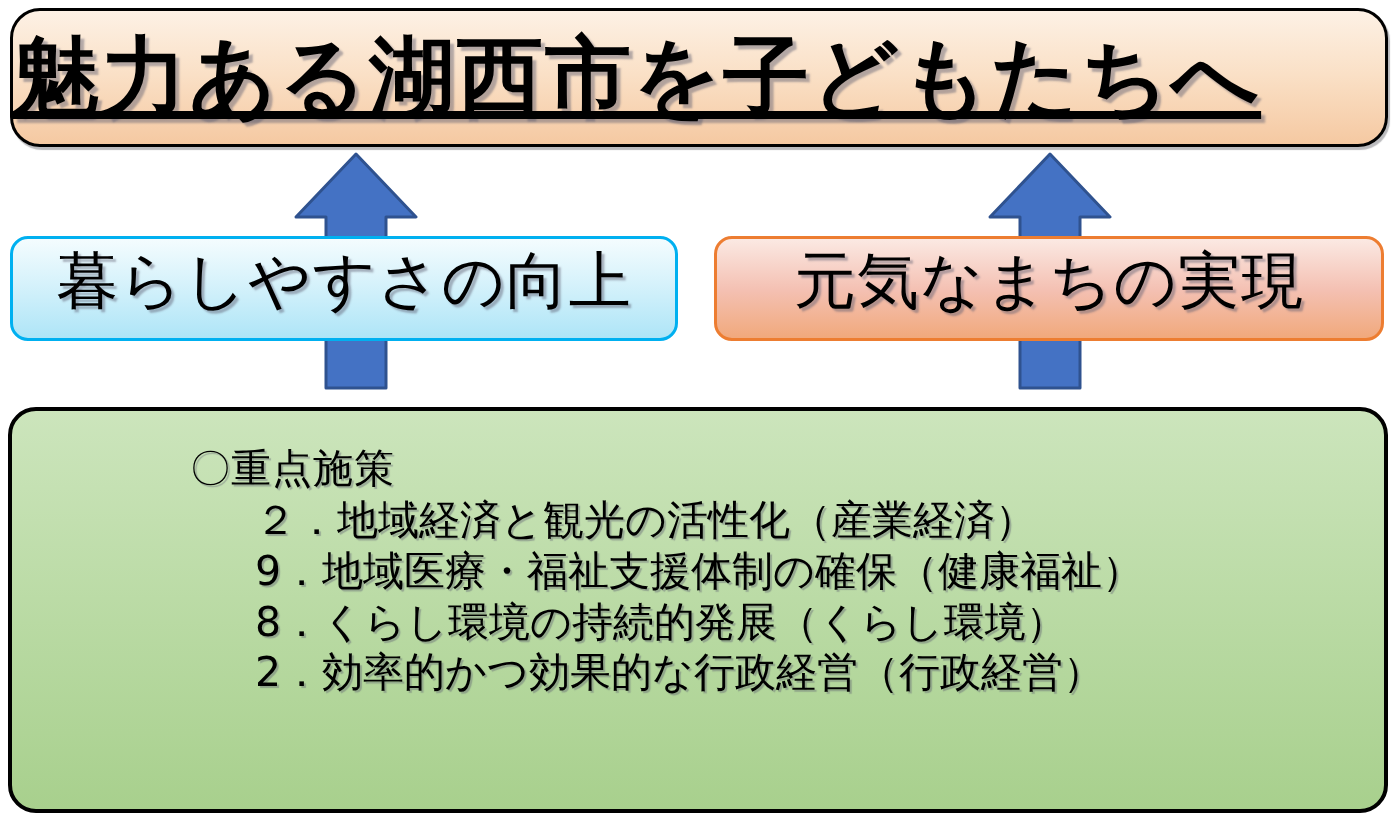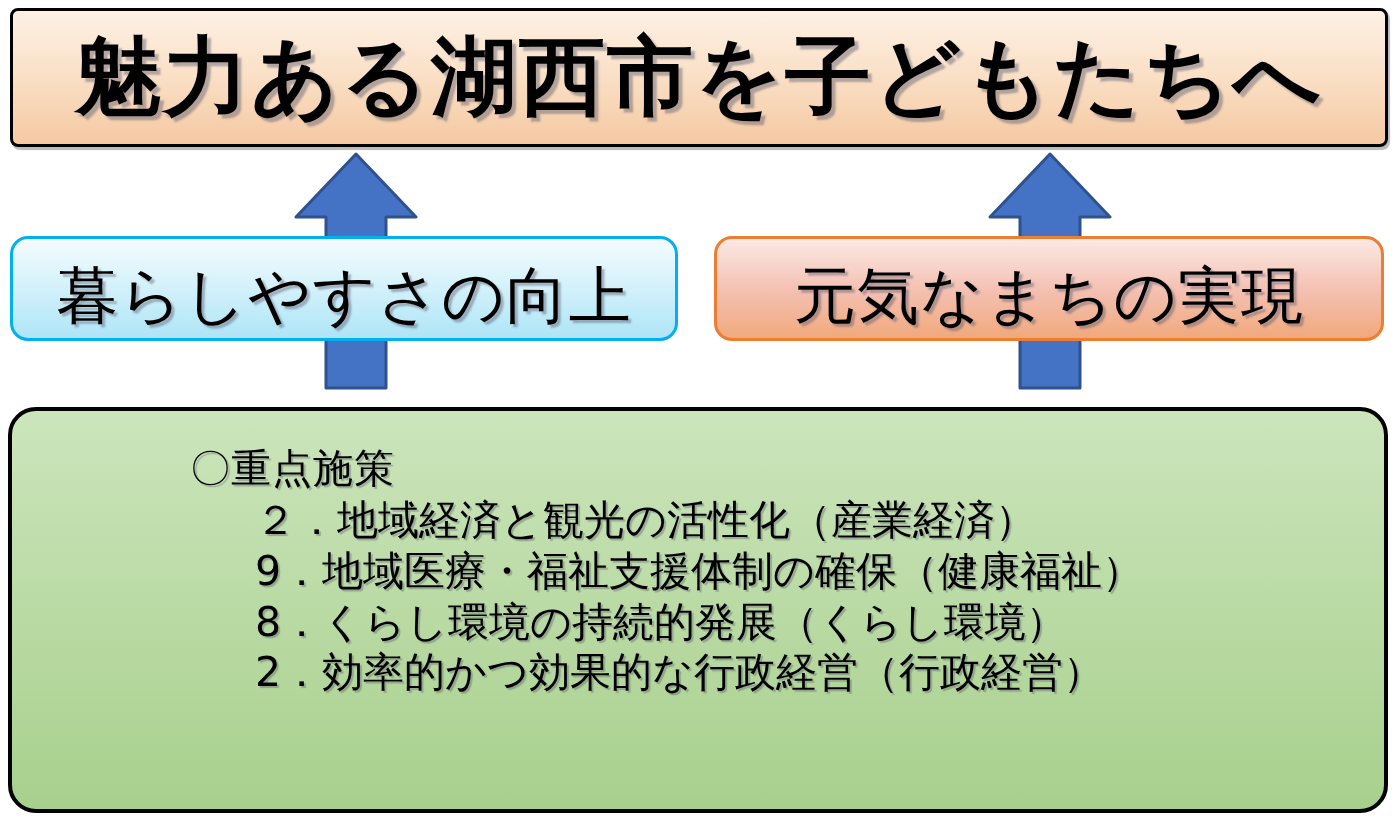--- a/index.html
+++ b/index.html
@@ -12,24 +12,24 @@
     font-family: "DejaVu Sans", "Liberation Sans", sans-serif;
     color: #000000;
   }
 
   
   .banner {
     position: absolute;
     left: 10px; top: 8px;
     width: 1372px; height: 133px;
     border: 3px solid #000000;
-    border-radius: 8px;
+    border-radius: 30px;
     background: linear-gradient(180deg, #FDF1E5 0%, #FAE0C6 48%, #F5C9A2 100%);
     box-shadow: 2px 3px 1px rgba(60,60,70,0.35);
-    display: flex; align-items: center; justify-content: center;
+    display: flex; align-items: center;  text-decoration: underline;
   }
   .banner .title {
     font-size: 86px;
     font-weight: bold;
     letter-spacing: 2px;
     white-space: nowrap;
     text-shadow: 4px 4px 2px rgba(90,90,110,0.45);
   }
 
   
@@ -41,21 +41,21 @@
   }
   .arrow-left  { left: 294px; }
   .arrow-right { left: 988px; }
 
   
   .goal {
     position: absolute;
     top: 236px;
     height: 99px;
     border-radius: 18px;
-    display: flex; align-items: flex-end; justify-content: center;
+    display: flex; align-items: flex-start; justify-content: center;
     z-index: 2;
   }
   .goal .goal-label {
     font-size: 62px;
     letter-spacing: 1px;
     white-space: nowrap;
     text-shadow: 3px 3px 2px rgba(90,90,110,0.45);
   }
   .goal-left {
     left: 10px; width: 662px;

